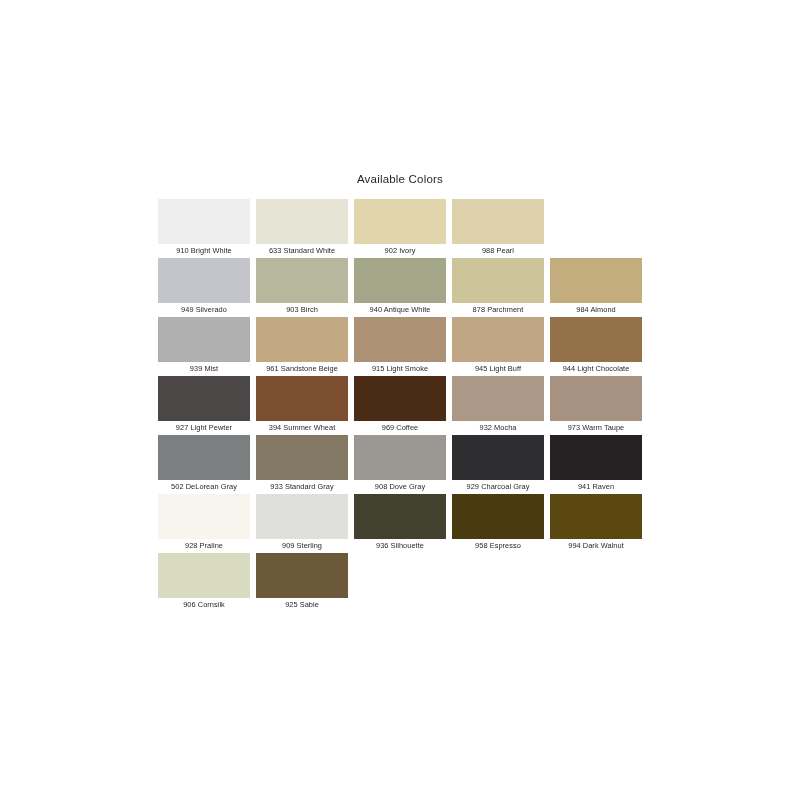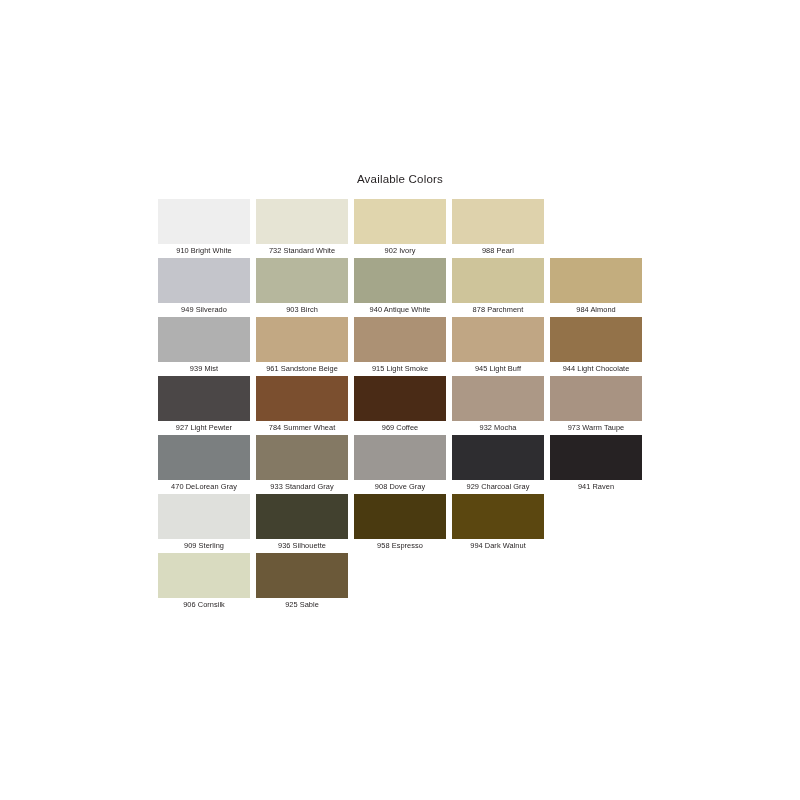--- a/index.html
+++ b/index.html
@@ -72,21 +72,21 @@
   <div id="chart-title">Available Colors</div>
 
   <div id="swatch-grid">
       <div class="swatch-row">
         <div class="swatch-cell">
           <div class="swatch-chip" title="#eeeeee" style="background-color: rgb(238, 238, 238);"></div>
           <div class="swatch-label">910 Bright White</div>
         </div>
         <div class="swatch-cell">
           <div class="swatch-chip" title="#e6e4d4" style="background-color: rgb(230, 228, 212);"></div>
-          <div class="swatch-label">732 Standard White</div>
+          <div class="swatch-label">633 Standard White</div>
         </div>
         <div class="swatch-cell">
           <div class="swatch-chip" title="#e0d5ad" style="background-color: rgb(224, 213, 173);"></div>
           <div class="swatch-label">902 Ivory</div>
         </div>
         <div class="swatch-cell">
           <div class="swatch-chip" title="#ded2ac" style="background-color: rgb(222, 210, 172);"></div>
           <div class="swatch-label">988 Pearl</div>
         </div>
       </div>
@@ -134,58 +134,62 @@
           <div class="swatch-label">944 Light Chocolate</div>
         </div>
       </div>
       <div class="swatch-row">
         <div class="swatch-cell">
           <div class="swatch-chip" title="#4b4747" style="background-color: rgb(75, 71, 71);"></div>
           <div class="swatch-label">927 Light Pewter</div>
         </div>
         <div class="swatch-cell">
           <div class="swatch-chip" title="#7b4f2f" style="background-color: rgb(123, 79, 47);"></div>
-          <div class="swatch-label">784 Summer Wheat</div>
+          <div class="swatch-label">394 Summer Wheat</div>
         </div>
         <div class="swatch-cell">
           <div class="swatch-chip" title="#4a2b16" style="background-color: rgb(74, 43, 22);"></div>
           <div class="swatch-label">969 Coffee</div>
         </div>
         <div class="swatch-cell">
           <div class="swatch-chip" title="#ac9886" style="background-color: rgb(172, 152, 134);"></div>
           <div class="swatch-label">932 Mocha</div>
         </div>
         <div class="swatch-cell">
           <div class="swatch-chip" title="#a89382" style="background-color: rgb(168, 147, 130);"></div>
           <div class="swatch-label">973 Warm Taupe</div>
         </div>
       </div>
       <div class="swatch-row">
         <div class="swatch-cell">
           <div class="swatch-chip" title="#7b7f80" style="background-color: rgb(123, 127, 128);"></div>
-          <div class="swatch-label">470 DeLorean Gray</div>
+          <div class="swatch-label">502 DeLorean Gray</div>
         </div>
         <div class="swatch-cell">
           <div class="swatch-chip" title="#847964" style="background-color: rgb(132, 121, 100);"></div>
           <div class="swatch-label">933 Standard Gray</div>
         </div>
         <div class="swatch-cell">
           <div class="swatch-chip" title="#9b9793" style="background-color: rgb(155, 151, 147);"></div>
           <div class="swatch-label">908 Dove Gray</div>
         </div>
         <div class="swatch-cell">
           <div class="swatch-chip" title="#2e2d30" style="background-color: rgb(46, 45, 48);"></div>
           <div class="swatch-label">929 Charcoal Gray</div>
         </div>
         <div class="swatch-cell">
           <div class="swatch-chip" title="#262223" style="background-color: rgb(38, 34, 35);"></div>
           <div class="swatch-label">941 Raven</div>
         </div>
       </div>
       <div class="swatch-row">
+        <div class="swatch-cell">
+          <div class="swatch-chip" title="#f7f5ee" style="background-color: rgb(247, 245, 238);"></div>
+          <div class="swatch-label">928 Praline</div>
+        </div>
         <div class="swatch-cell">
           <div class="swatch-chip" title="#dfe0dc" style="background-color: rgb(223, 224, 220);"></div>
           <div class="swatch-label">909 Sterling</div>
         </div>
         <div class="swatch-cell">
           <div class="swatch-chip" title="#42412f" style="background-color: rgb(66, 65, 47);"></div>
           <div class="swatch-label">936 Silhouette</div>
         </div>
         <div class="swatch-cell">
           <div class="swatch-chip" title="#4a3a10" style="background-color: rgb(74, 58, 16);"></div>

